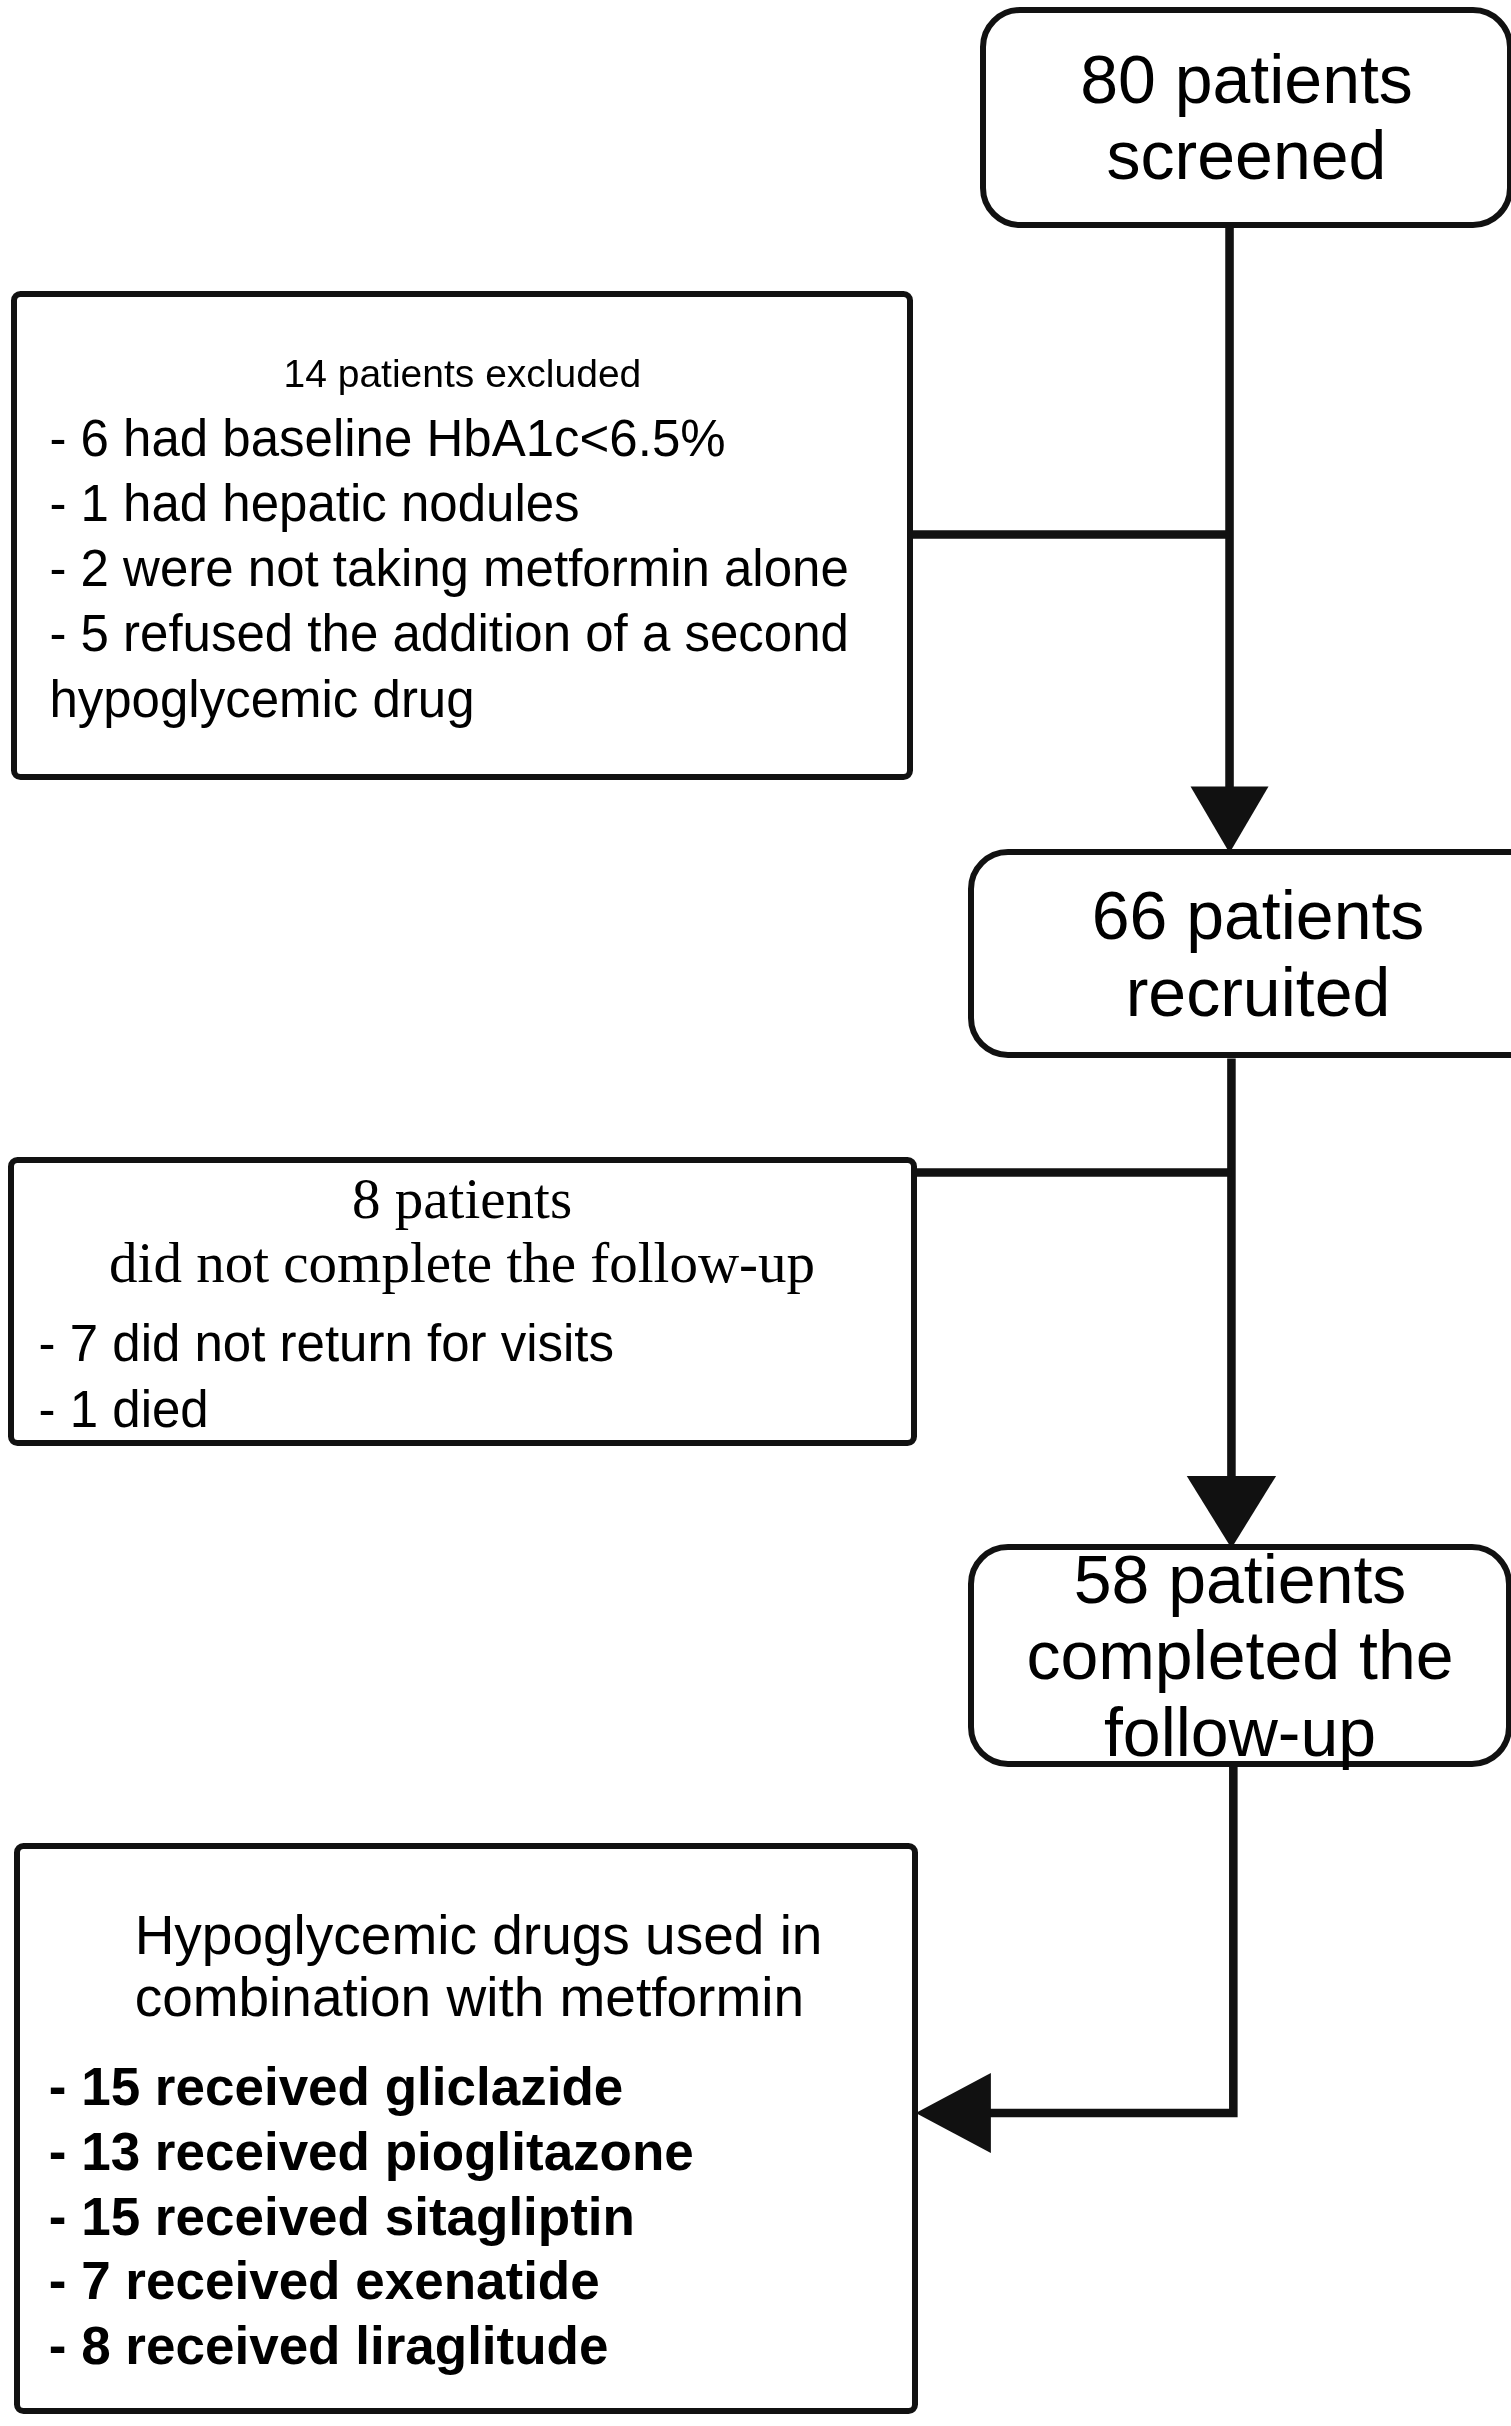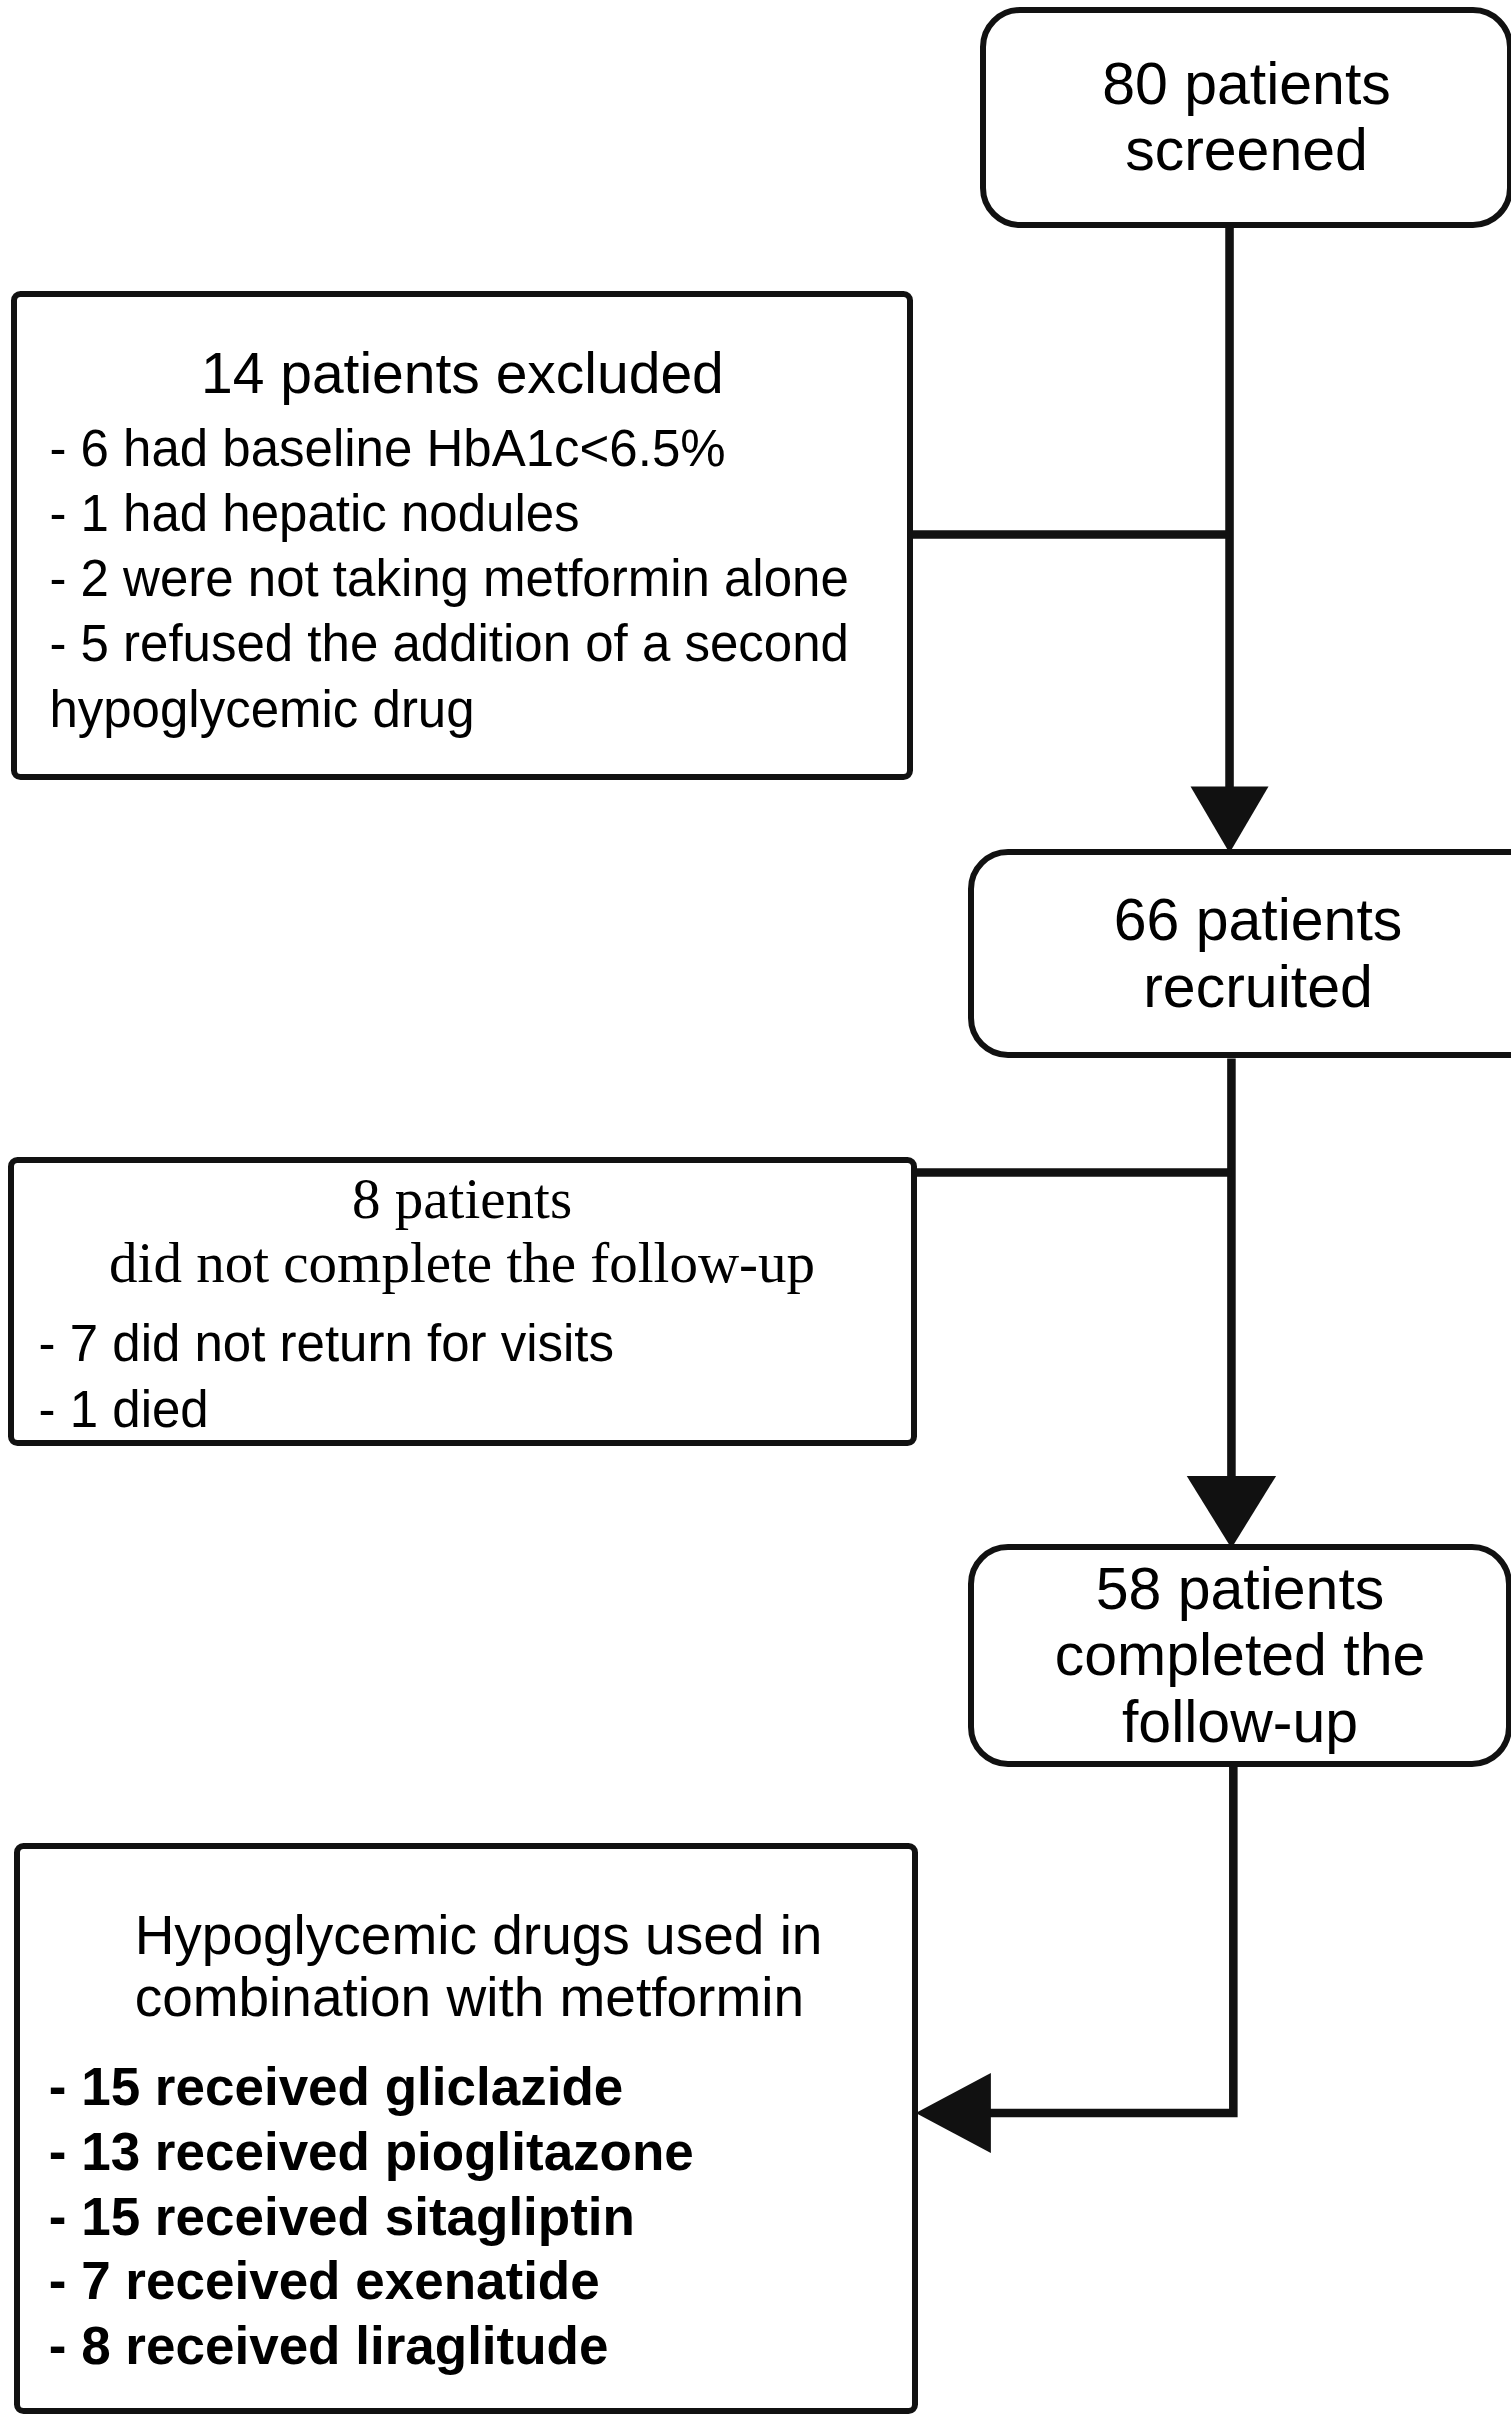--- a/index.html
+++ b/index.html
@@ -37,21 +37,21 @@
   }
   .node.rounded {
     border-radius: 40px;
     align-items: center;
     text-align: center;
   }
   .node.square {
     border-radius: 9.5px;
   }
   .node-title {
-    font-size: 59px;
+    font-size: 68px;
     line-height: 1.12;
     text-align: center;
     white-space: pre-line;
   }
   .node.square .node-title {
     margin: 0 auto;
     padding: 0 9.5px;
   }
   .bullets {
     list-style: none;
@@ -65,21 +65,21 @@
     padding-left: 32px;
   }
   
   #box-screened {
     left: 980px; top: 6.7px; width: 533px; height: 221px;
   }
   #box-excluded {
     left: 11.4px; top: 291px; width: 902px; height: 489px;
     padding: 13.3px 0 0 0;
   }
-  #box-excluded .node-title { font-size: 57px; margin-bottom: 9.5px; text-align: right; }
+  #box-excluded .node-title { font-size: 39px; margin-bottom: 9.5px; text-align: right; }
   #box-excluded .bullet { }
   #box-excluded .wrap-tail { }
   #box-recruited {
     left: 968px; top: 849px; width: 580px; height: 209px;
   }
   #box-dropout {
     left: 7.6px; top: 1157px; width: 909px; height: 289px;
     padding: 5.7px 0 0 0;
   }
   #box-dropout .node-title { font-size: 57px; margin-bottom: 17px; font-family: Liberation Serif, serif; }

